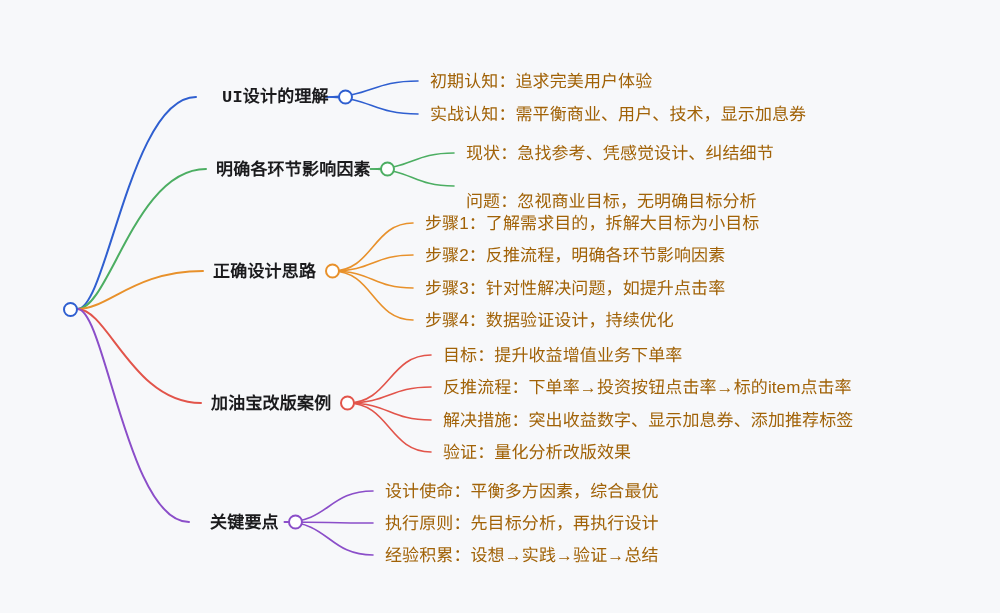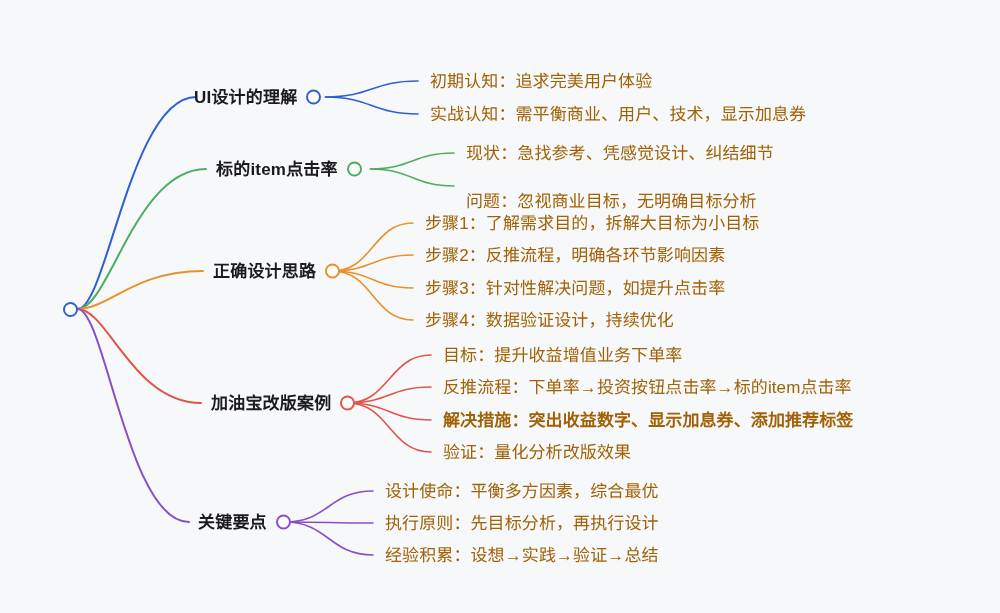--- a/index.html
+++ b/index.html
@@ -100,49 +100,49 @@
       <path d="M 347.5 403 C 389.25 403, 389.25 452, 431 452" fill="none" stroke="#e2544a" stroke-width="1.6" stroke-linecap="round"></path>
       <path d="M 77.5 309 C 105.09625 309, 127.675 522, 189 522" fill="none" stroke="#8b4ec9" stroke-width="2" stroke-linecap="round"></path>
       <path d="M 284.5 522 C 328.75 522, 328.75 491, 373 491" fill="none" stroke="#8b4ec9" stroke-width="1.6" stroke-linecap="round"></path>
       <path d="M 284.5 522 C 328.75 522, 328.75 523, 373 523" fill="none" stroke="#8b4ec9" stroke-width="1.6" stroke-linecap="round"></path>
       <path d="M 284.5 522 C 328.75 522, 328.75 555, 373 555" fill="none" stroke="#8b4ec9" stroke-width="1.6" stroke-linecap="round"></path>
     </svg>
 
   <div class="root-dot" id="root-dot" style="left: 62.5px; top: 301.5px; border-color: rgb(47, 95, 208);"></div>
 
   <div id="branch-layer">
-      <div class="branch" style="top: 97px; left: 194px;">
+      <div class="branch" style="top: 97px; left: 222px; font-family: Liberation Mono, monospace;">
         <span class="branch-label">UI设计的理解</span>
         <span class="branch-dot" style="border-color: rgb(47, 95, 208);"></span>
       </div>
       <div class="leaf" style="left: 430px; top: 81px;">初期认知：追求完美用户体验</div>
       <div class="leaf" style="left: 430px; top: 114px;">实战认知：需平衡商业、用户、技术，显示加息券</div>
       <div class="branch" style="top: 169px; left: 216px;">
-        <span class="branch-label">标的item点击率</span>
+        <span class="branch-label">明确各环节影响因素</span>
         <span class="branch-dot" style="border-color: rgb(76, 174, 98);"></span>
       </div>
       <div class="leaf" style="left: 466px; top: 153px;">现状：急找参考、凭感觉设计、纠结细节</div>
       <div class="leaf" style="left: 466px; top: 186px; margin-top: 15px;">问题：忽视商业目标，无明确目标分析</div>
       <div class="branch" style="top: 271px; left: 213px; justify-content: flex-end;">
         <span class="branch-label">正确设计思路</span>
         <span class="branch-dot" style="border-color: rgb(232, 145, 43);"></span>
       </div>
       <div class="leaf" style="left: 425px; top: 223px;">步骤1：了解需求目的，拆解大目标为小目标</div>
       <div class="leaf" style="left: 425px; top: 255px;">步骤2：反推流程，明确各环节影响因素</div>
       <div class="leaf" style="left: 425px; top: 288px;">步骤3：针对性解决问题，如提升点击率</div>
       <div class="leaf" style="left: 425px; top: 320px;">步骤4：数据验证设计，持续优化</div>
       <div class="branch" style="top: 403px; left: 211px;">
         <span class="branch-label">加油宝改版案例</span>
         <span class="branch-dot" style="border-color: rgb(226, 84, 74);"></span>
       </div>
       <div class="leaf" style="left: 443px; top: 355px;">目标：提升收益增值业务下单率</div>
       <div class="leaf" style="left: 443px; top: 387px;">反推流程：下单率→投资按钮点击率→标的item点击率</div>
-      <div class="leaf" style="left: 443px; top: 420px; font-weight: bold;">解决措施：突出收益数字、显示加息券、添加推荐标签</div>
+      <div class="leaf" style="left: 443px; top: 420px;">解决措施：突出收益数字、显示加息券、添加推荐标签</div>
       <div class="leaf" style="left: 443px; top: 452px;">验证：量化分析改版效果</div>
-      <div class="branch" style="top: 522px; left: 198px;">
+      <div class="branch" style="top: 522px; left: 210px;">
         <span class="branch-label">关键要点</span>
         <span class="branch-dot" style="border-color: rgb(139, 78, 201);"></span>
       </div>
       <div class="leaf" style="left: 385px; top: 491px;">设计使命：平衡多方因素，综合最优</div>
       <div class="leaf" style="left: 385px; top: 523px;">执行原则：先目标分析，再执行设计</div>
       <div class="leaf" style="left: 385px; top: 555px;">经验积累：设想→实践→验证→总结</div>
     </div>
 
 </div>
 

